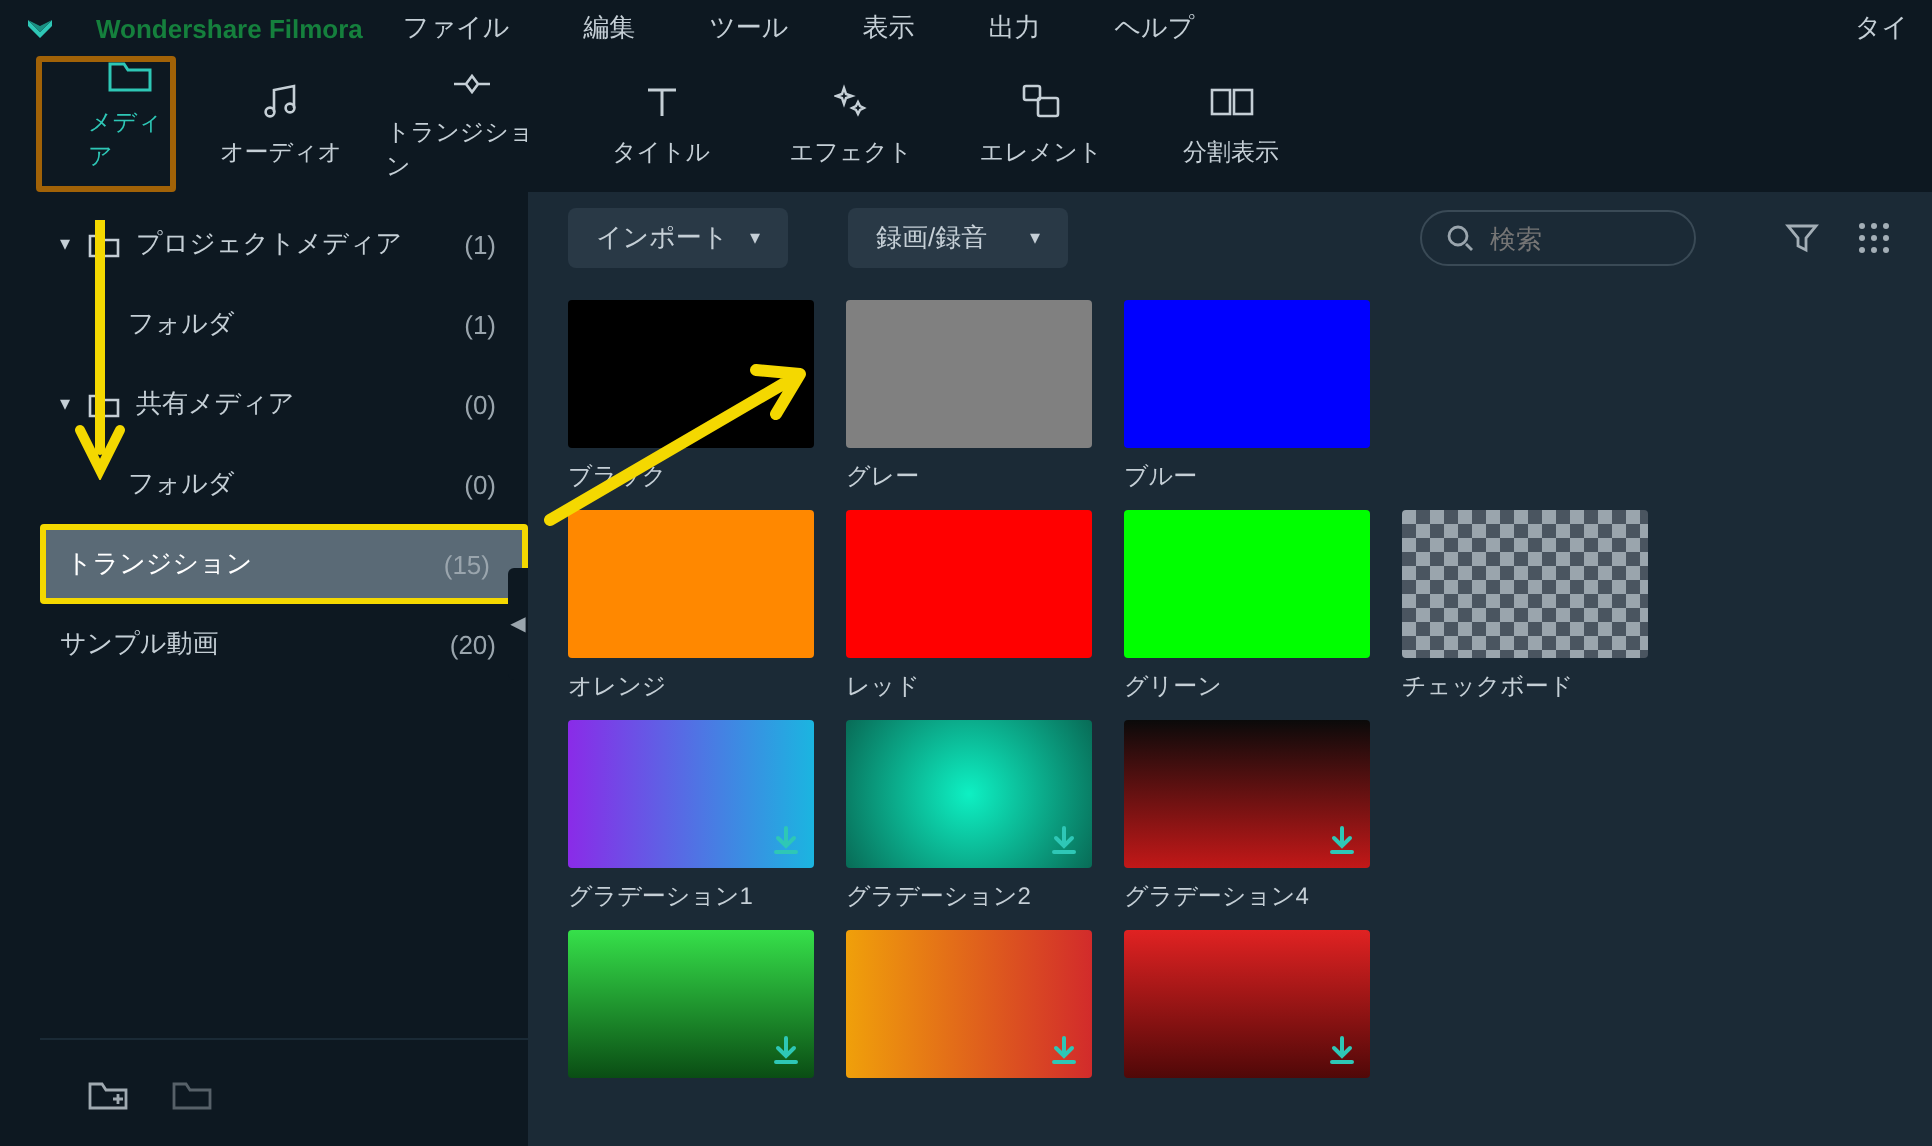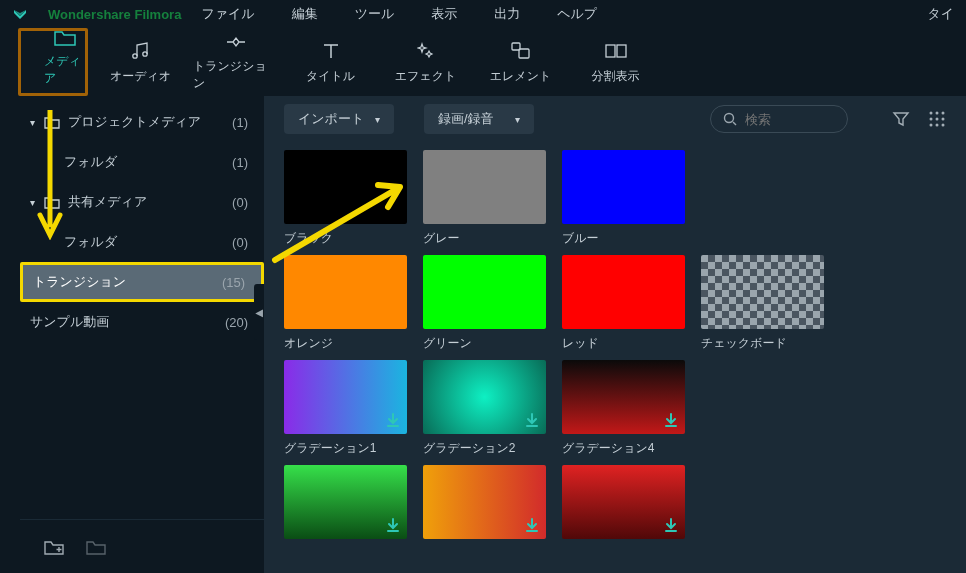--- a/index.html
+++ b/index.html
@@ -254,26 +254,26 @@
             <div class="thumb" style="background: rgb(0, 0, 255);"></div>
             <div class="card-label">ブルー</div>
           </div>
         </div>
         <div class="grid-row">
           <div class="card">
             <div class="thumb" style="background: rgb(255, 136, 0);"></div>
             <div class="card-label">オレンジ</div>
           </div>
           <div class="card">
+            <div class="thumb" style="background: rgb(255, 0, 0);"></div>
+            <div class="card-label">レッド</div>
+          </div>
+          <div class="card">
             <div class="thumb" style="background: rgb(0, 255, 0);"></div>
             <div class="card-label">グリーン</div>
-          </div>
-          <div class="card">
-            <div class="thumb" style="background: rgb(255, 0, 0);"></div>
-            <div class="card-label">レッド</div>
           </div>
           <div class="card">
             <div class="thumb checker"></div>
             <div class="card-label">チェックボード</div>
           </div>
         </div>
         <div class="grid-row">
           <div class="card">
             <div class="thumb grad1">
               <svg class="dl-icon" viewBox="0 0 16 16">

